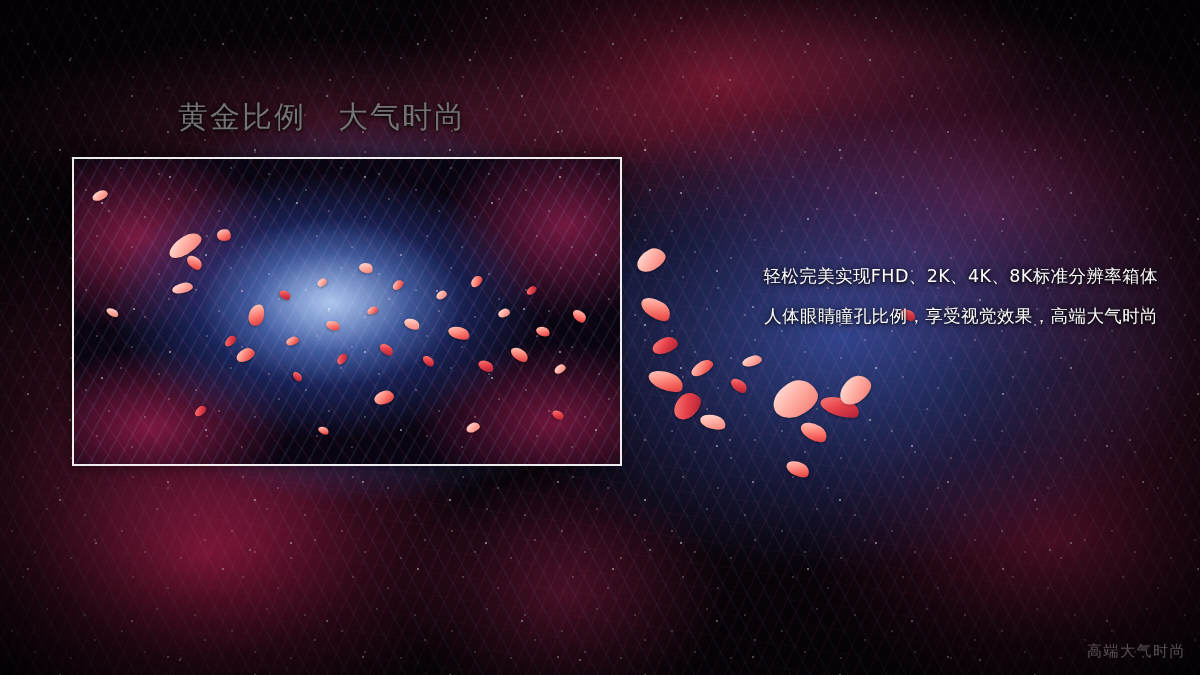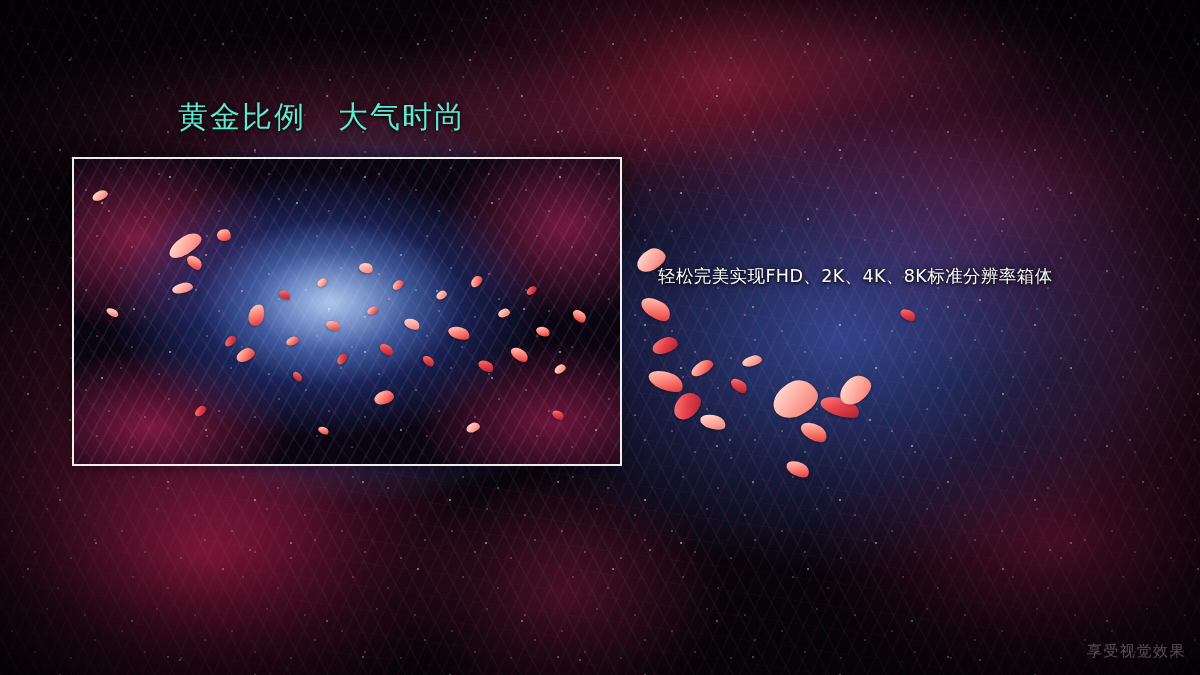--- a/index.html
+++ b/index.html
@@ -85,21 +85,21 @@
       radial-gradient(2.4px 2.4px at 250px 190px, #cfe2ff, rgba(180,210,255,.12) 45%, transparent 75%),
       radial-gradient(2.4px 2.4px at 180px 300px, #fff, rgba(255,255,255,.12) 45%, transparent 75%),
       radial-gradient(2.2px 2.2px at 330px 80px, #ffd4e8, rgba(255,200,225,.12) 45%, transparent 75%);
     background-size:400px 360px;
     opacity:.9;
   }
 
   
   #title{
     position:absolute;left:178px;top:100px;
-    font-size:30px;line-height:1.15;color:#5eead4;
+    font-size:30px;line-height:1.15;color:#737373;
     letter-spacing:2px;
     text-shadow:0 0 10px rgba(0,0,0,.75), 0 1px 3px rgba(0,0,0,.9);
     white-space:pre;
   }
 
   
   #frame{
     position:absolute;left:72px;top:157px;width:550px;height:309px;
     border:2px solid rgba(255,255,255,.92);
     overflow:hidden;
@@ -138,21 +138,21 @@
   .petal.deep{background:linear-gradient(140deg,#ff8b80 0%,#e5404a 50%,#a81d31 100%);}
 
   
   #body-copy{
     position:absolute;left:658px;top:256px;width:500px;
     color:#ffffff;font-size:17.5px;line-height:40px;
     letter-spacing:.4px;
     text-shadow:0 0 8px rgba(0,0,0,.85), 0 1px 3px rgba(0,0,0,.95);
     white-space:nowrap;
   }
-  #body-copy .line{display:block;}
+  #body-copy .line{display:block;text-align:right;}
 
   
   #watermark{
     position:absolute;right:14px;bottom:14px;
     font-size:15px;color:rgba(255,255,255,.30);
     letter-spacing:1.5px;
   }
 </style>
 </head>
 <body>
@@ -229,17 +229,18 @@
       <div class="petal" style="left: 800px; top: 424px; width: 28px; height: 16px; transform: rotate(30deg);"></div>
       <div class="petal deep" style="left: 820px; top: 398px; width: 40px; height: 18px; transform: rotate(18deg);"></div>
       <div class="petal pale" style="left: 838px; top: 378px; width: 34px; height: 24px; transform: rotate(-36deg);"></div>
       <div class="petal" style="left: 786px; top: 462px; width: 24px; height: 14px; transform: rotate(26deg);"></div>
       <div class="petal pale" style="left: 742px; top: 356px; width: 20px; height: 10px; transform: rotate(-14deg);"></div>
       <div class="petal deep" style="left: 900px; top: 310px; width: 16px; height: 10px; transform: rotate(32deg);"></div>
     </div>
 
   <div id="body-copy">
     <span class="line">轻松完美实现FHD、2K、4K、8K标准分辨率箱体</span>
+    <span class="line">人体眼睛瞳孔比例，享受视觉效果，高端大气时尚</span>
   </div>
 
-  <div id="watermark">享受视觉效果</div>
+  <div id="watermark">高端大气时尚</div>
 
 </div>
 
 </body></html>

